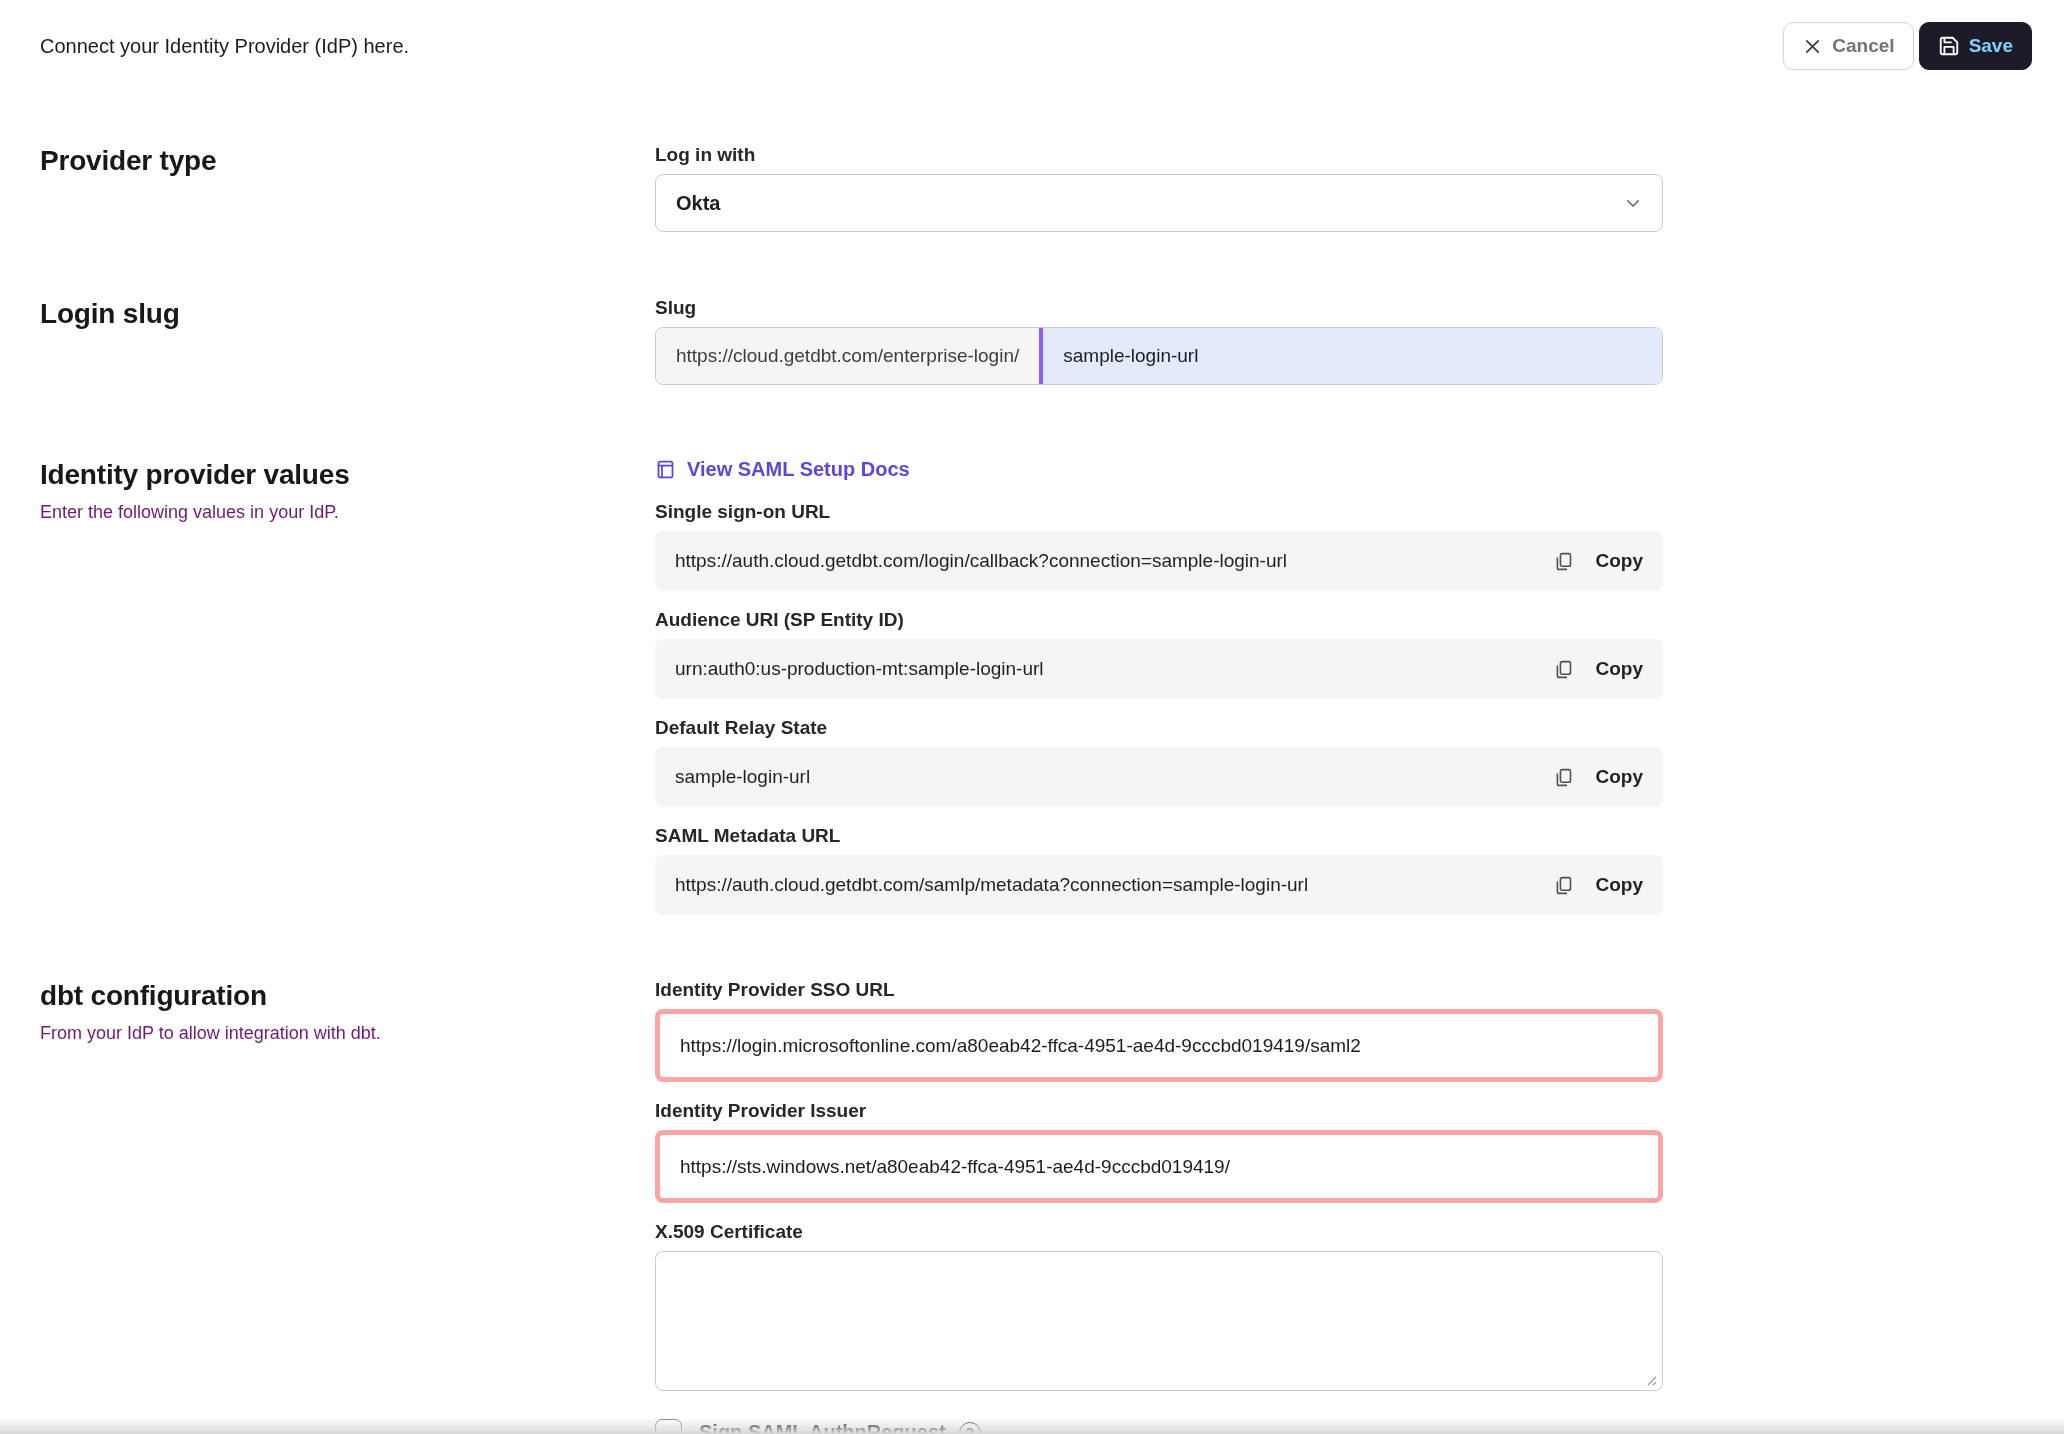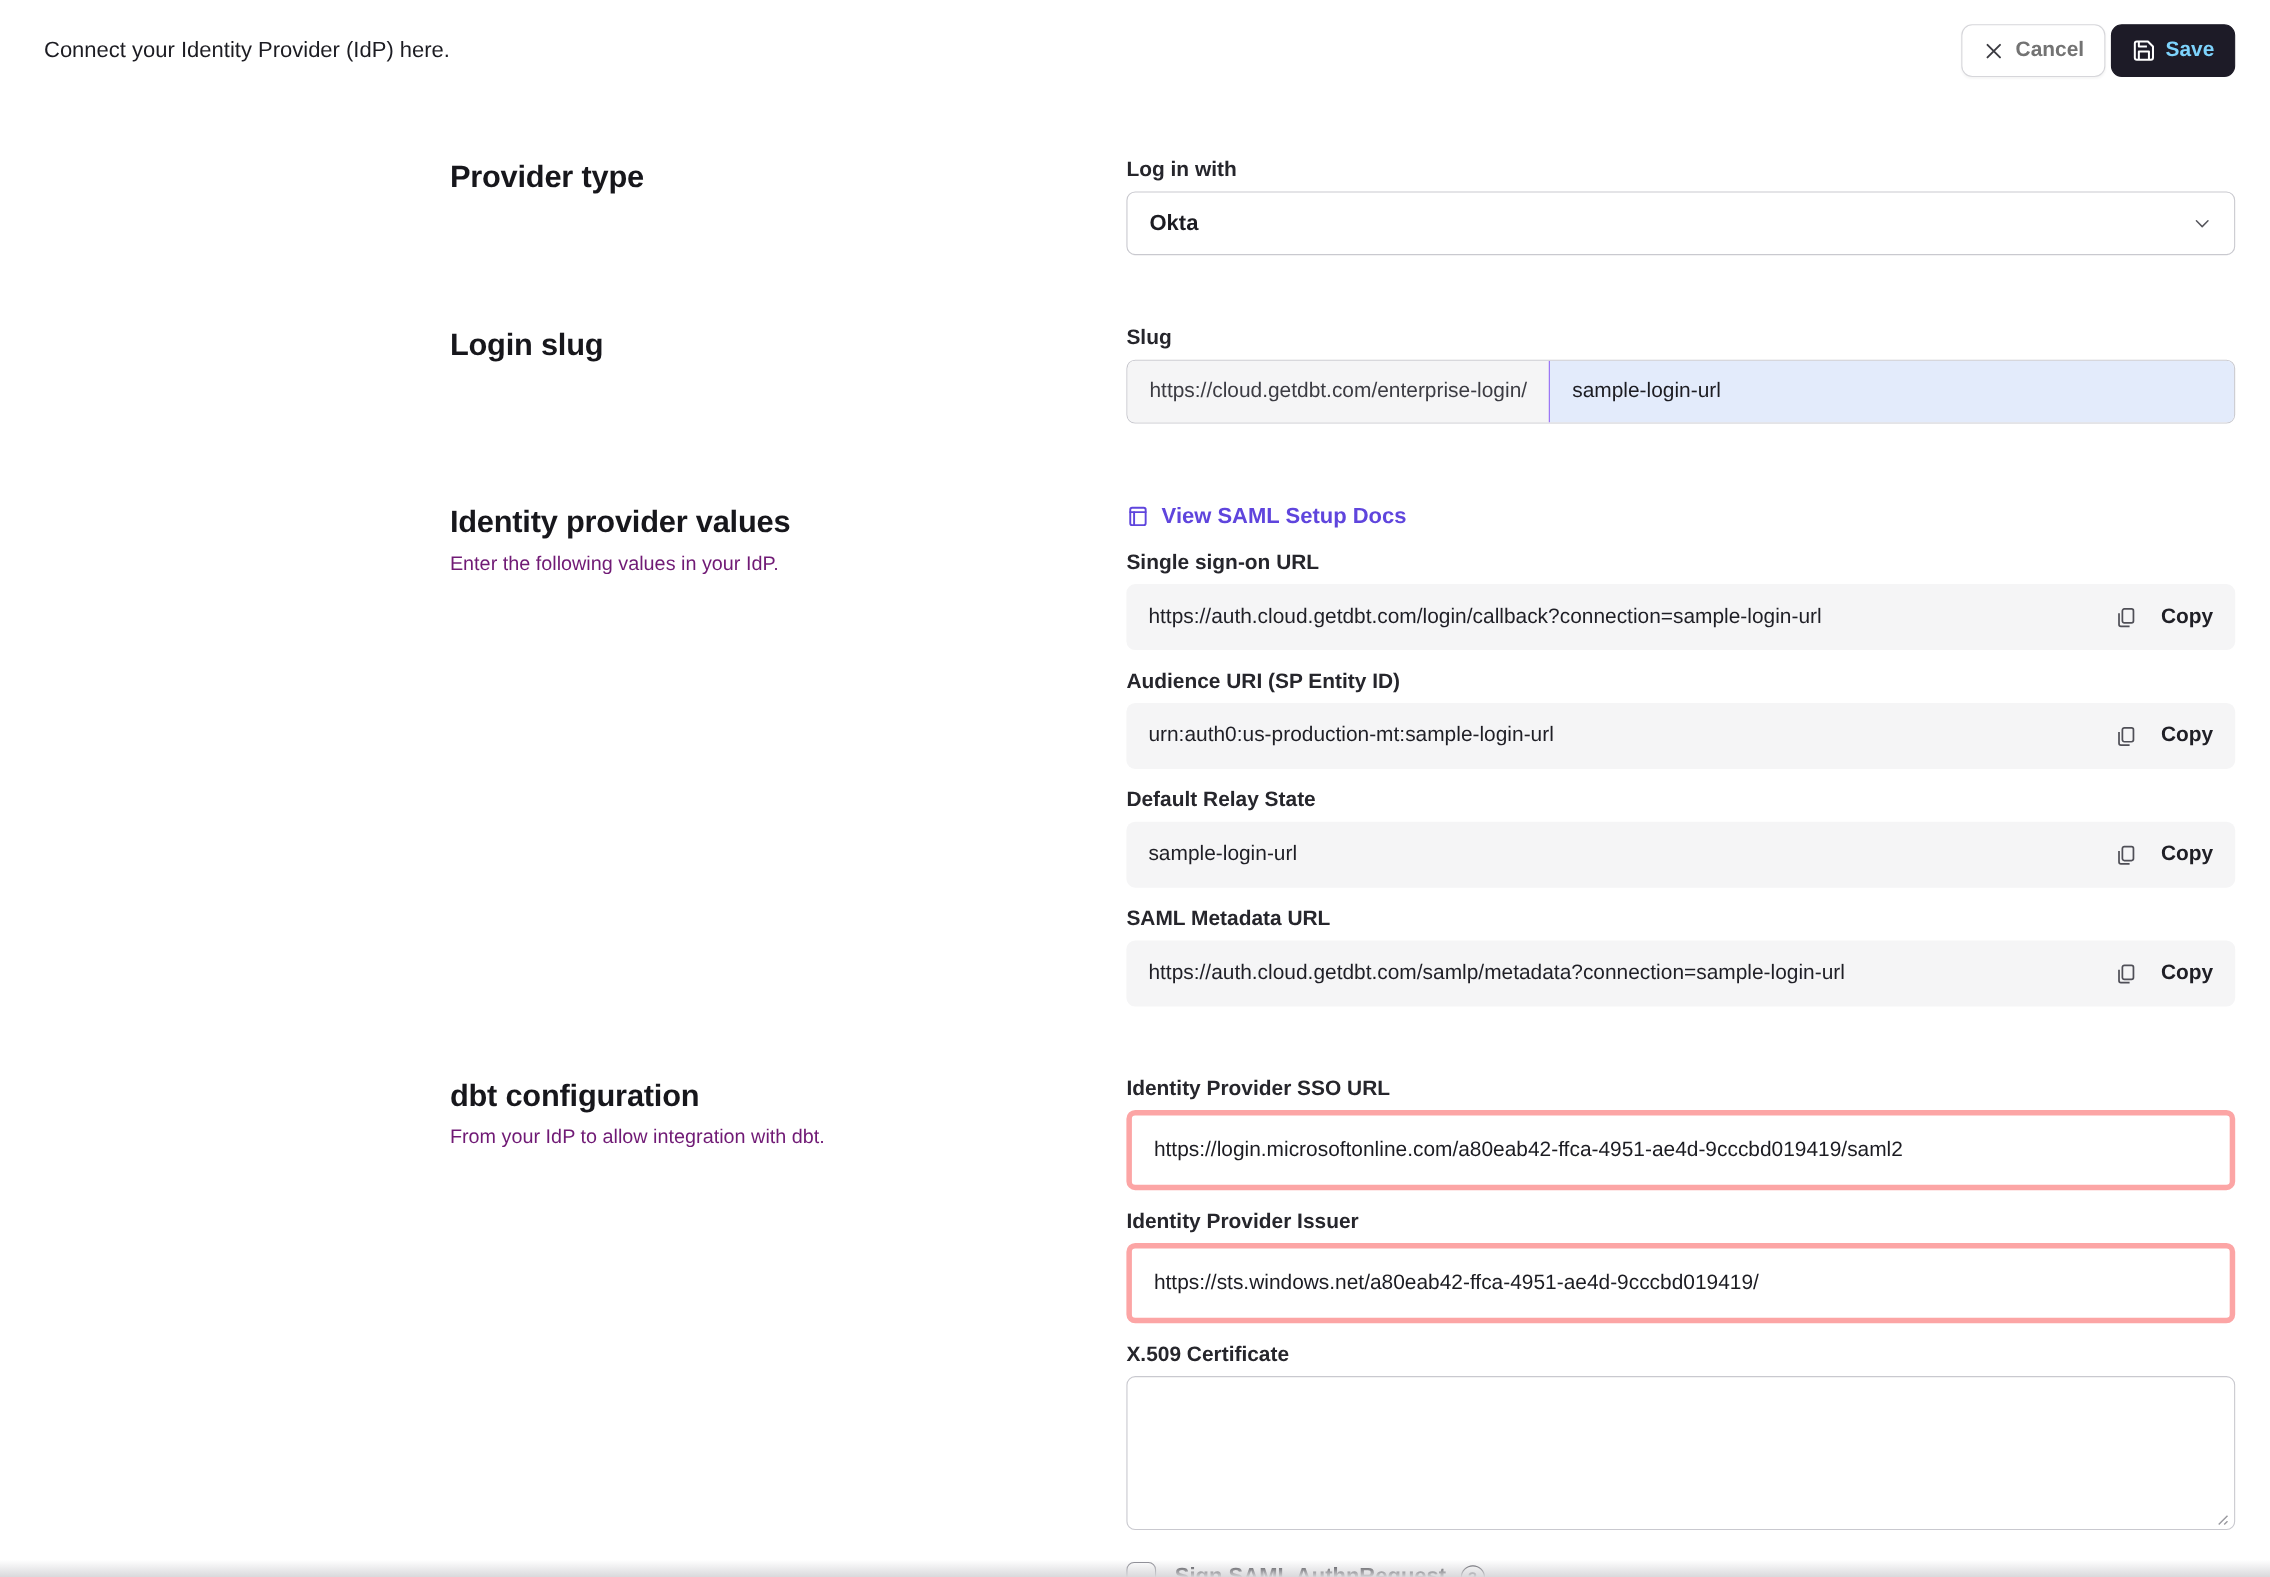--- a/index.html
+++ b/index.html
@@ -31,21 +31,21 @@
     box-shadow: 0 1px 2px rgba(0,0,0,0.04);
   }
   .btn-save {
     background: var(--save-button-bg, #1d1b27);
     border: 1px solid var(--save-button-bg, #1d1b27);
     color: #7dd3fc;
   }
 
   
   .main { padding: 0 32px 0 40px; }
-  .section { display: flex; justify-content: flex-end; }
+  .section { display: flex; }
   .left-col { width: 615px; flex-shrink: 0; }
   .right-col { width: 1008px; flex-shrink: 0; }
 
   .section-heading {
     margin: 0; font-size: 28px; font-weight: 700;
     line-height: 34px; color: #17171c; letter-spacing: -0.2px;
   }
   .section-subtitle { margin-top: 10px; font-size: 18px; color: #701a75; }
 
   #sec-provider { margin-top: 74px; }
@@ -68,21 +68,21 @@
 
   
   .slug-group {
     display: flex; height: 58px;
     border: 1px solid #c9c9cf; border-radius: 8px; overflow: hidden;
   }
   .slug-prefix {
     background: var(--field-bg, #f5f5f6);
     display: flex; align-items: center; padding: 0 20px;
     font-size: 19px; color: #3c3c43; white-space: nowrap;
-    border-right: 1px solid #8b5cf6;
+    border-right: 4px solid #8b5cf6;
   }
   .slug-input {
     flex: 1; min-width: 0; border: none; outline: none;
     background: var(--slug-highlight-bg, #e3ebfb);
     font-family: inherit; font-size: 19px; color: #1c1c22; padding: 0 20px;
   }
 
   
   .docs-link {
     display: inline-flex; align-items: center; gap: 11px;

